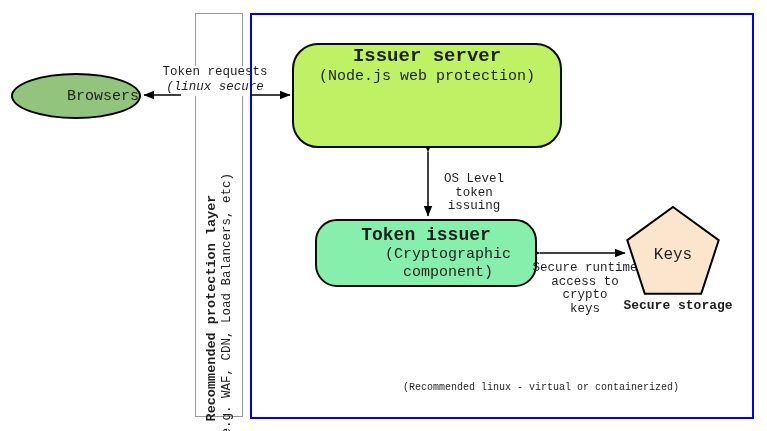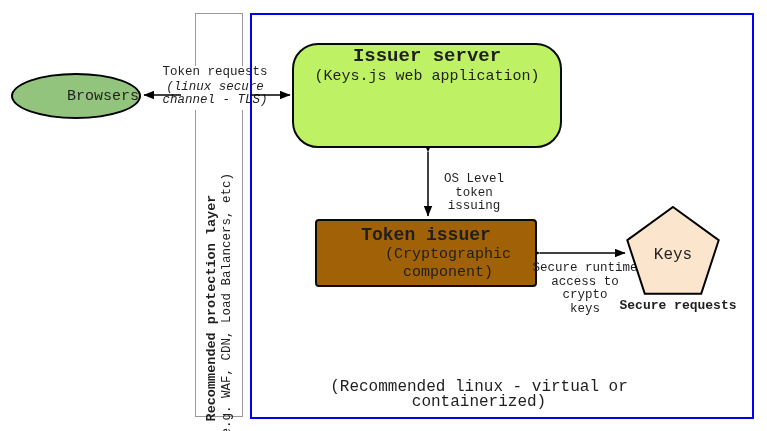--- a/index.html
+++ b/index.html
@@ -59,23 +59,23 @@
     border-radius: 26px;
     box-sizing: border-box;
     display: flex; flex-direction: column; align-items: center; justify-content: flex-start;
     text-align: center;
     z-index: 5;
   }
   .issuer-box .node-title { font-weight: bold; font-size: 19px; line-height: 23px; }
   .issuer-box .node-sub { font-size: 15px; line-height: 18px; }
   .token-box {
     left: 315px; top: 219px; width: 222px; height: 68px;
-    background: #a16207;
+    background: #86efac;
     border: 2px solid #0a0a0a;
-    border-radius: 4px;
+    border-radius: 22px;
     box-sizing: border-box;
     display: flex; flex-direction: column; align-items: center; justify-content: center;
     text-align: center;
     z-index: 5;
   }
   .token-box .node-title { font-weight: bold; font-size: 18px; line-height: 22px; }
   .token-box .node-sub { font-size: 15px; line-height: 18px; margin-left: 44px; }
 
   .pentagon-svg { left: 622px; top: 202px; z-index: 5; }
   .keys-label {
@@ -103,35 +103,34 @@
   .lbl-os-token span { display: block; }
   .lbl-secure-runtime { left: 531px; top: 262px; width: 108px; z-index: 5; }
   .lbl-secure-runtime span { display: block; }
 
   .os-caption {
     left: 279px; top: 380px; width: 400px;
     text-align: center;
     z-index: 4;
   }
   .os-caption .l1 { display:block; font-weight: bold; font-size: 13.5px; line-height: 15px; }
-  .os-caption .l2 { display:block; font-size: 16px; line-height: 15px; }
+  .os-caption .l2 { display:block; font-size: 10px; line-height: 15px; text-align: right; }
 
   .arrow-layer { left: 0; top: 0; z-index: 4; pointer-events: none; }
 </style>
 </head>
 <body>
 
 <div id="canvas">
 
   <div class="abs protection-box"></div>
 
   <div class="abs lbl lbl-token-requests">
     <span class="l1">Token requests</span>
     <span class="l2">(linux secure</span>
-    <span class="l3">channel - TLS)</span>
   </div>
 
   <div class="abs protection-label">
     <span class="l1">Recommended protection layer</span>
     <span class="l2">(e.g. WAF, CDN, Load Balancers, etc)</span>
   </div>
 
   <div class="abs os-box"></div>
 
   <svg class="abs arrow-layer" width="767" height="431" viewBox="0 0 767 431">
@@ -145,21 +144,21 @@
     <line x1="428" y1="152" x2="428" y2="216" stroke="#000000" stroke-width="1.5" marker-start="url(#ah)" marker-end="url(#ah)"></line>
     <line x1="540" y1="253" x2="625" y2="253" stroke="#000000" stroke-width="1.5" marker-start="url(#ah)" marker-end="url(#ah)"></line>
   </svg>
 
   <div class="abs browsers-ellipse">
     <span>Browsers</span>
   </div>
 
   <div class="abs issuer-box">
     <span class="node-title">Issuer server</span>
-    <span class="node-sub">(Keys.js web application)</span>
+    <span class="node-sub">(Node.js web protection)</span>
   </div>
 
   <div class="abs token-box">
     <span class="node-title">Token issuer</span>
     <span class="node-sub">(Cryptographic component)</span>
   </div>
 
   <div class="abs lbl lbl-secure-runtime">
     <span>Secure runtime</span>
     <span>access to crypto</span>
@@ -168,19 +167,19 @@
 
   <div class="abs lbl lbl-os-token">
     <span>OS Level token</span>
     <span>issuing</span>
   </div>
 
   <svg class="abs pentagon-svg" width="102" height="98" viewBox="0 0 102 98">
     <polygon points="51,5 96.7,38.2 79.2,91.8 22.8,91.8 5.3,38.2" fill="#fce5cd" stroke="#000000" stroke-width="2" stroke-linejoin="miter"></polygon>
   </svg>
   <div class="abs keys-label">Keys</div>
-  <div class="abs secure-storage">Secure requests</div>
+  <div class="abs secure-storage">Secure storage</div>
 
   <div class="abs os-caption">
     <span class="l2">(Recommended linux - virtual or containerized)</span>
   </div>
 
 </div>
 
 </body></html>

